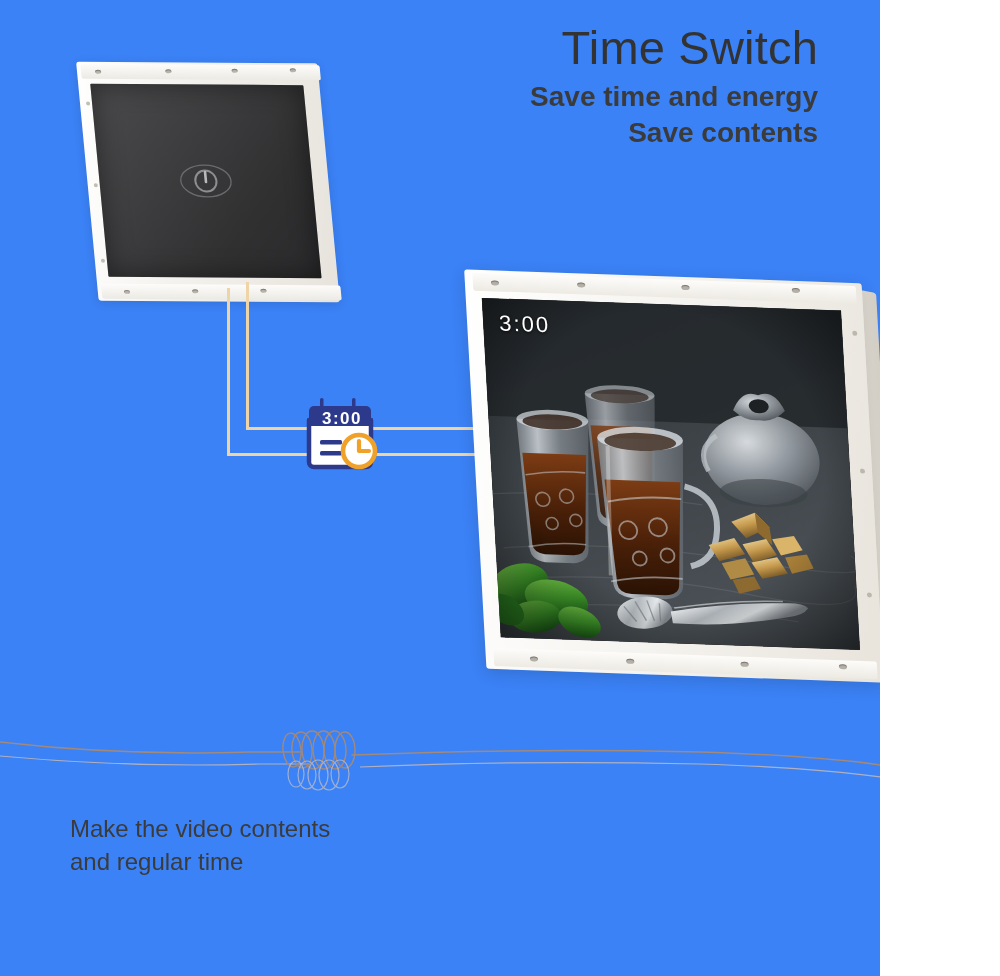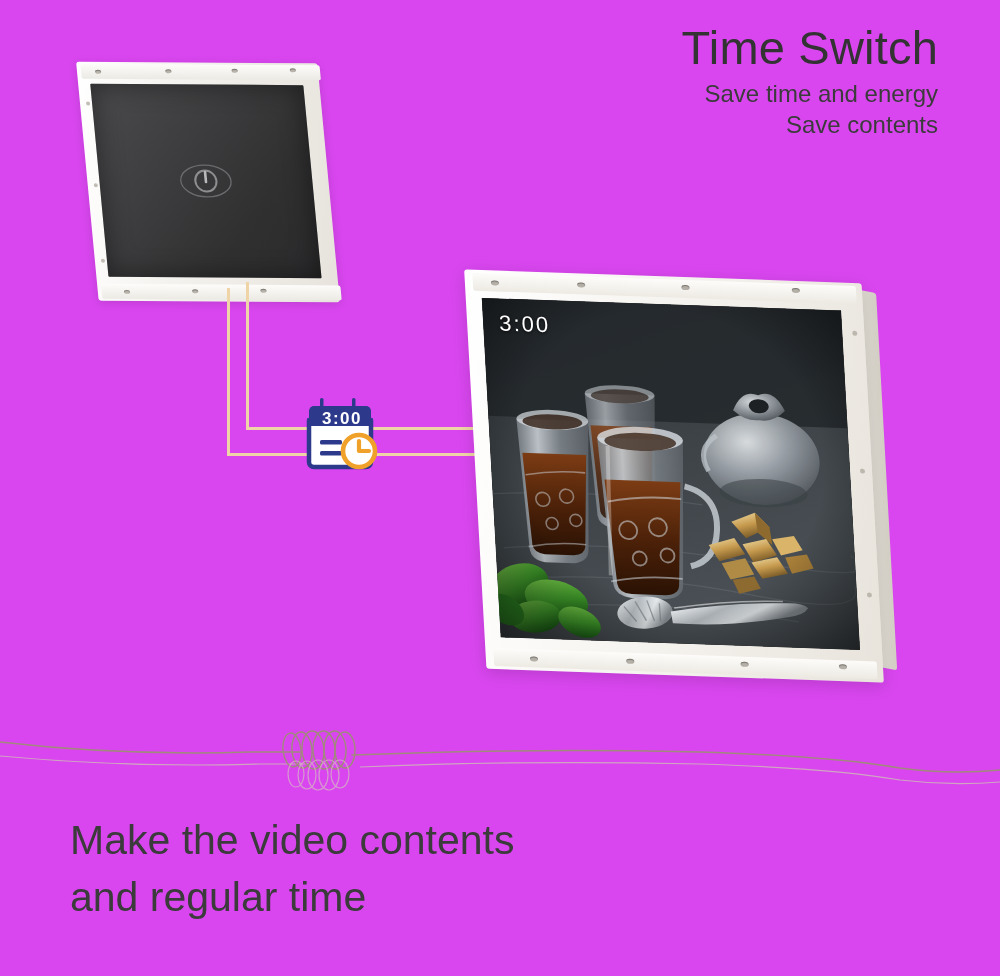--- a/index.html
+++ b/index.html
@@ -8,66 +8,66 @@
     padding: 0;
     background: #ffffff;
   }
   body {
     font-family: "Liberation Sans", sans-serif;
     color: #3a3a3a;
     -webkit-font-smoothing: antialiased;
   }
   .page {
     position: relative;
-    width: 1000px;
+    width: 880px;
     height: 976px;
     overflow: hidden;
-    background: #d946ef;
+    background: #3b82f6;
   }
 
   
   .headline-block {
     position: absolute;
     right: 62px;
     top: 24px;
     text-align: right;
     line-height: 1.0;
   }
   .headline-title {
     font-size: 47px;
     font-weight: 400;
     letter-spacing: 0.2px;
     color: #333333;
     white-space: nowrap;
     margin: 0 0 8px 0;
   }
   .headline-sub {
-    font-size: 24px;
-    font-weight: 400;
+    font-size: 28px;
+    font-weight: 700;
     color: #3b3b3b;
     white-space: nowrap;
     line-height: 1.28;
   }
 
   .cms-block {
     position: absolute;
     left: 70px;
     top: 812px;
     text-align: left;
     line-height: 1.0;
   }
   .cms-title {
     font-size: 46px;
     font-weight: 400;
     color: #333333;
     margin: 0 0 12px 0;
     white-space: nowrap;
   }
   .cms-line {
-    font-size: 41px;
+    font-size: 24px;
     font-weight: 400;
     color: #3b3b3b;
     white-space: nowrap;
     line-height: 1.38;
   }
 
   
   .monitor-small {
     position: absolute;
     left: 88px;

